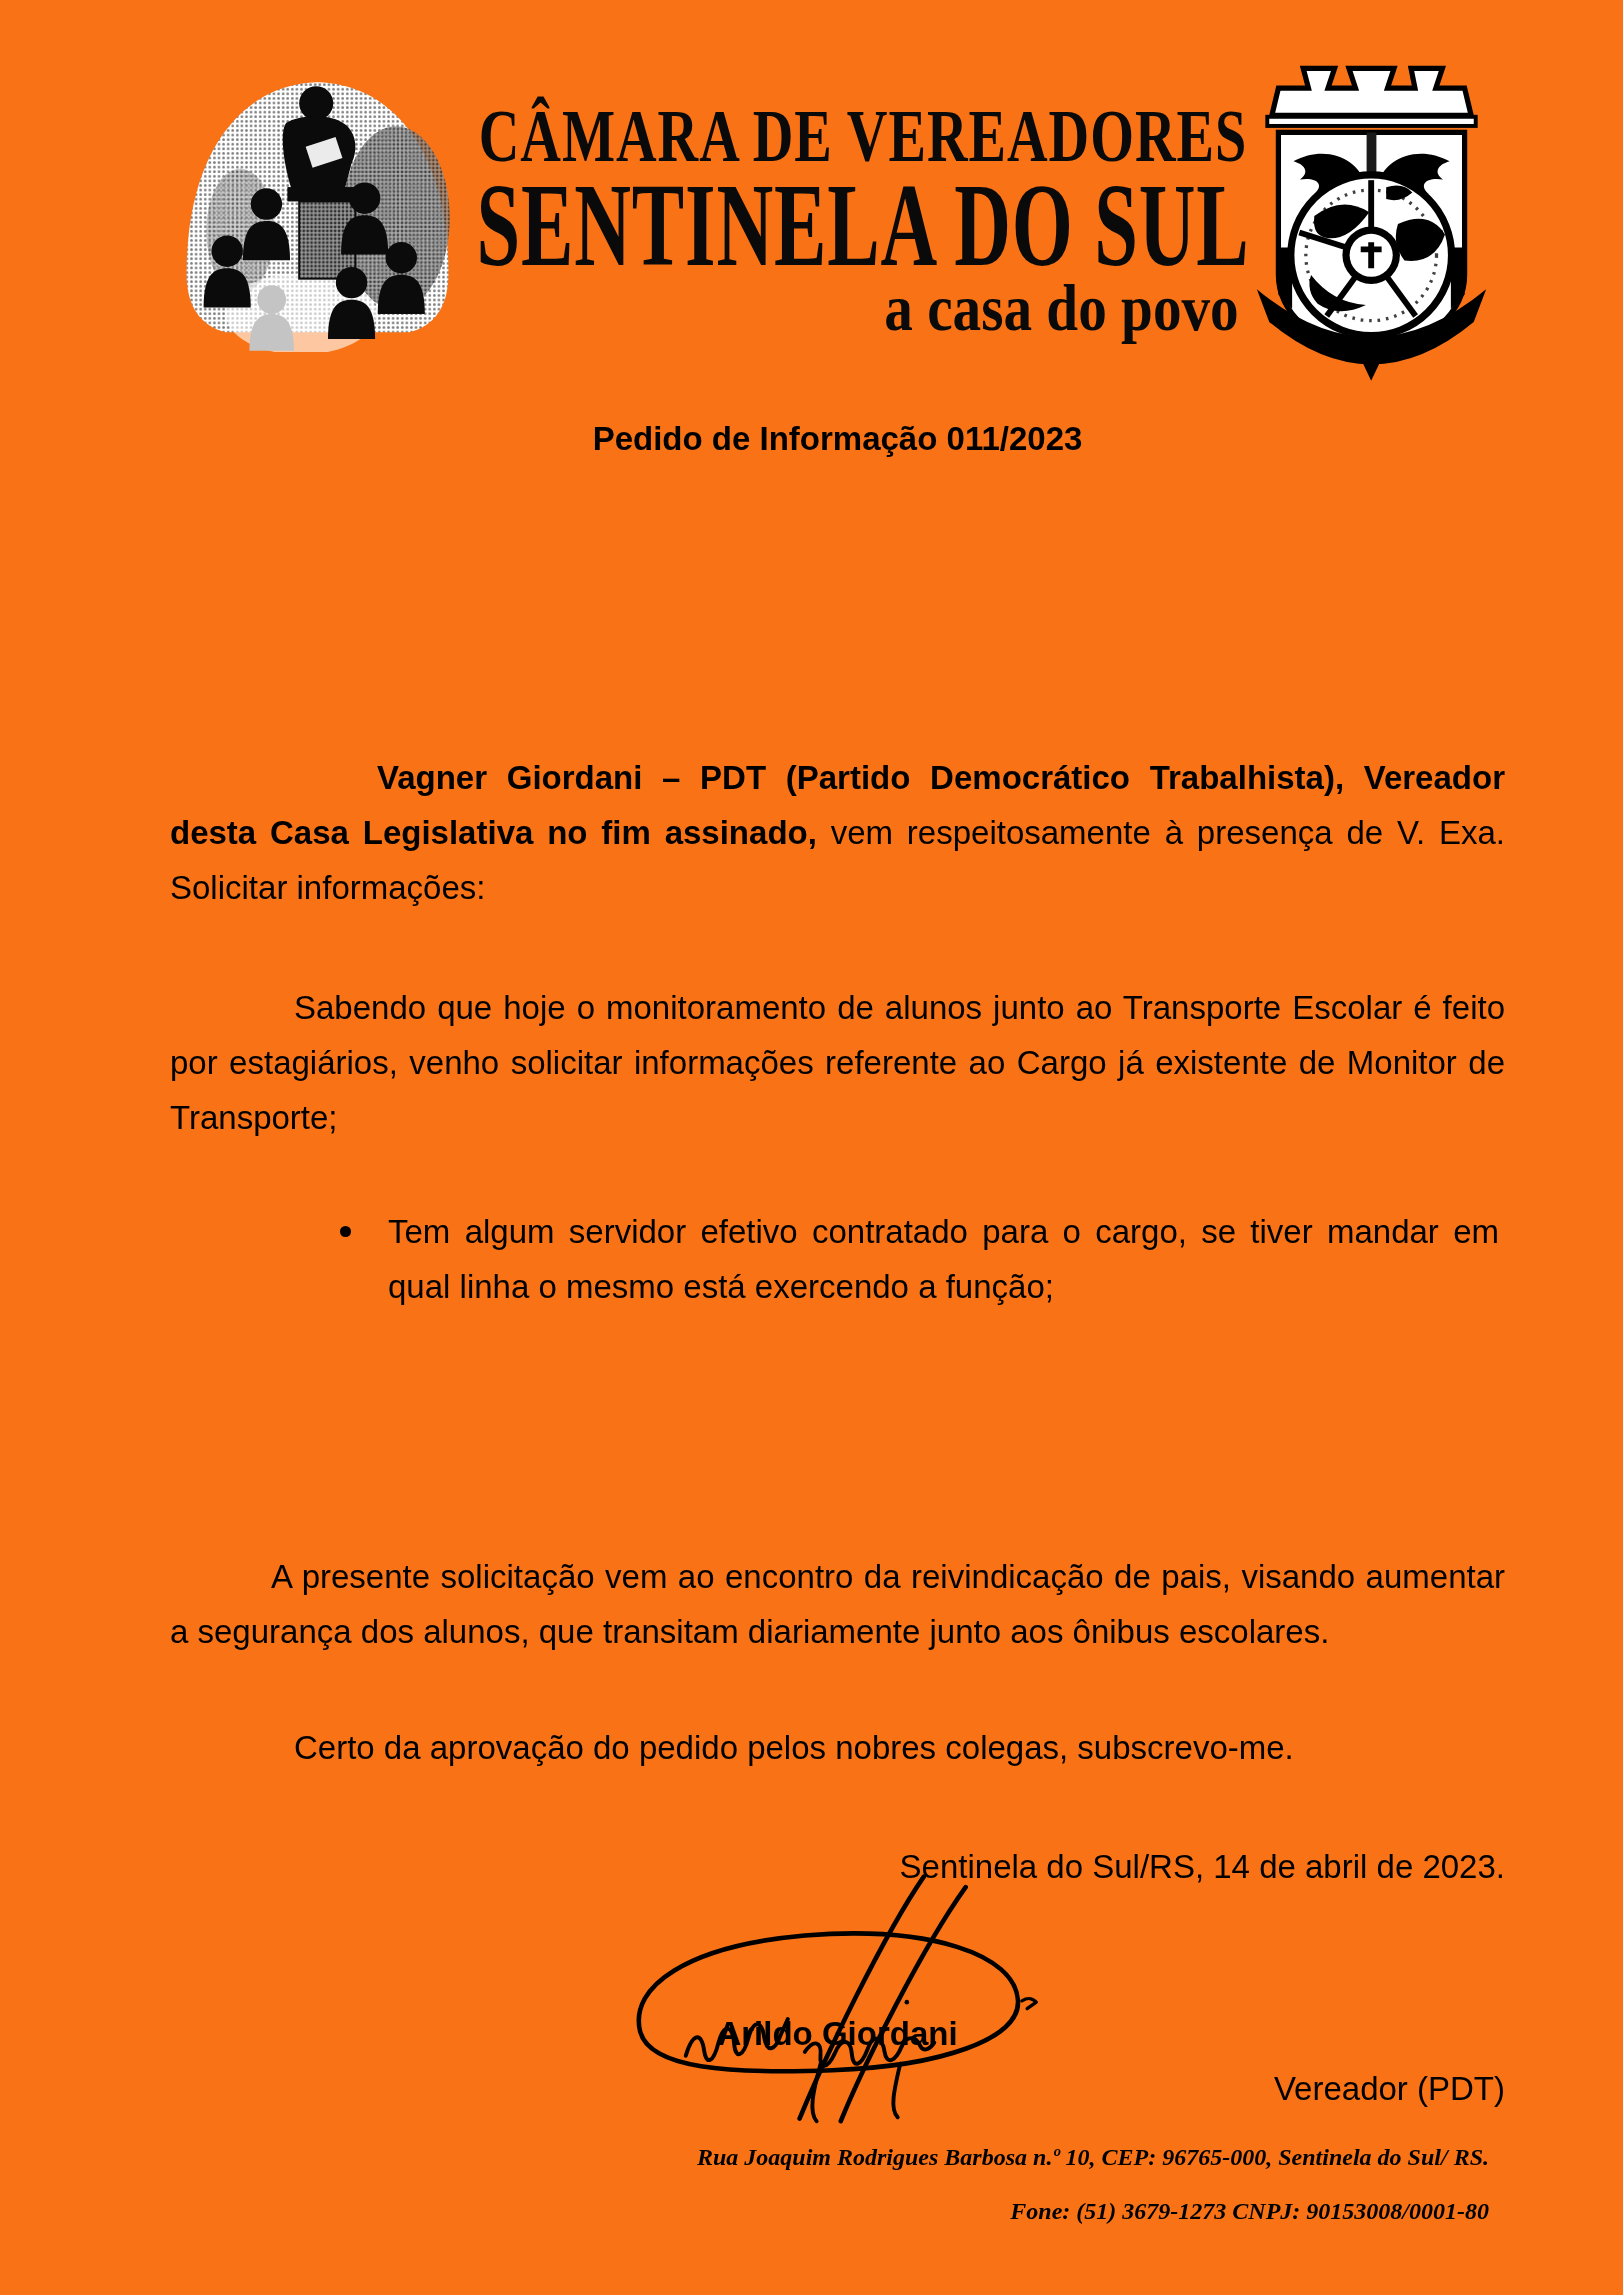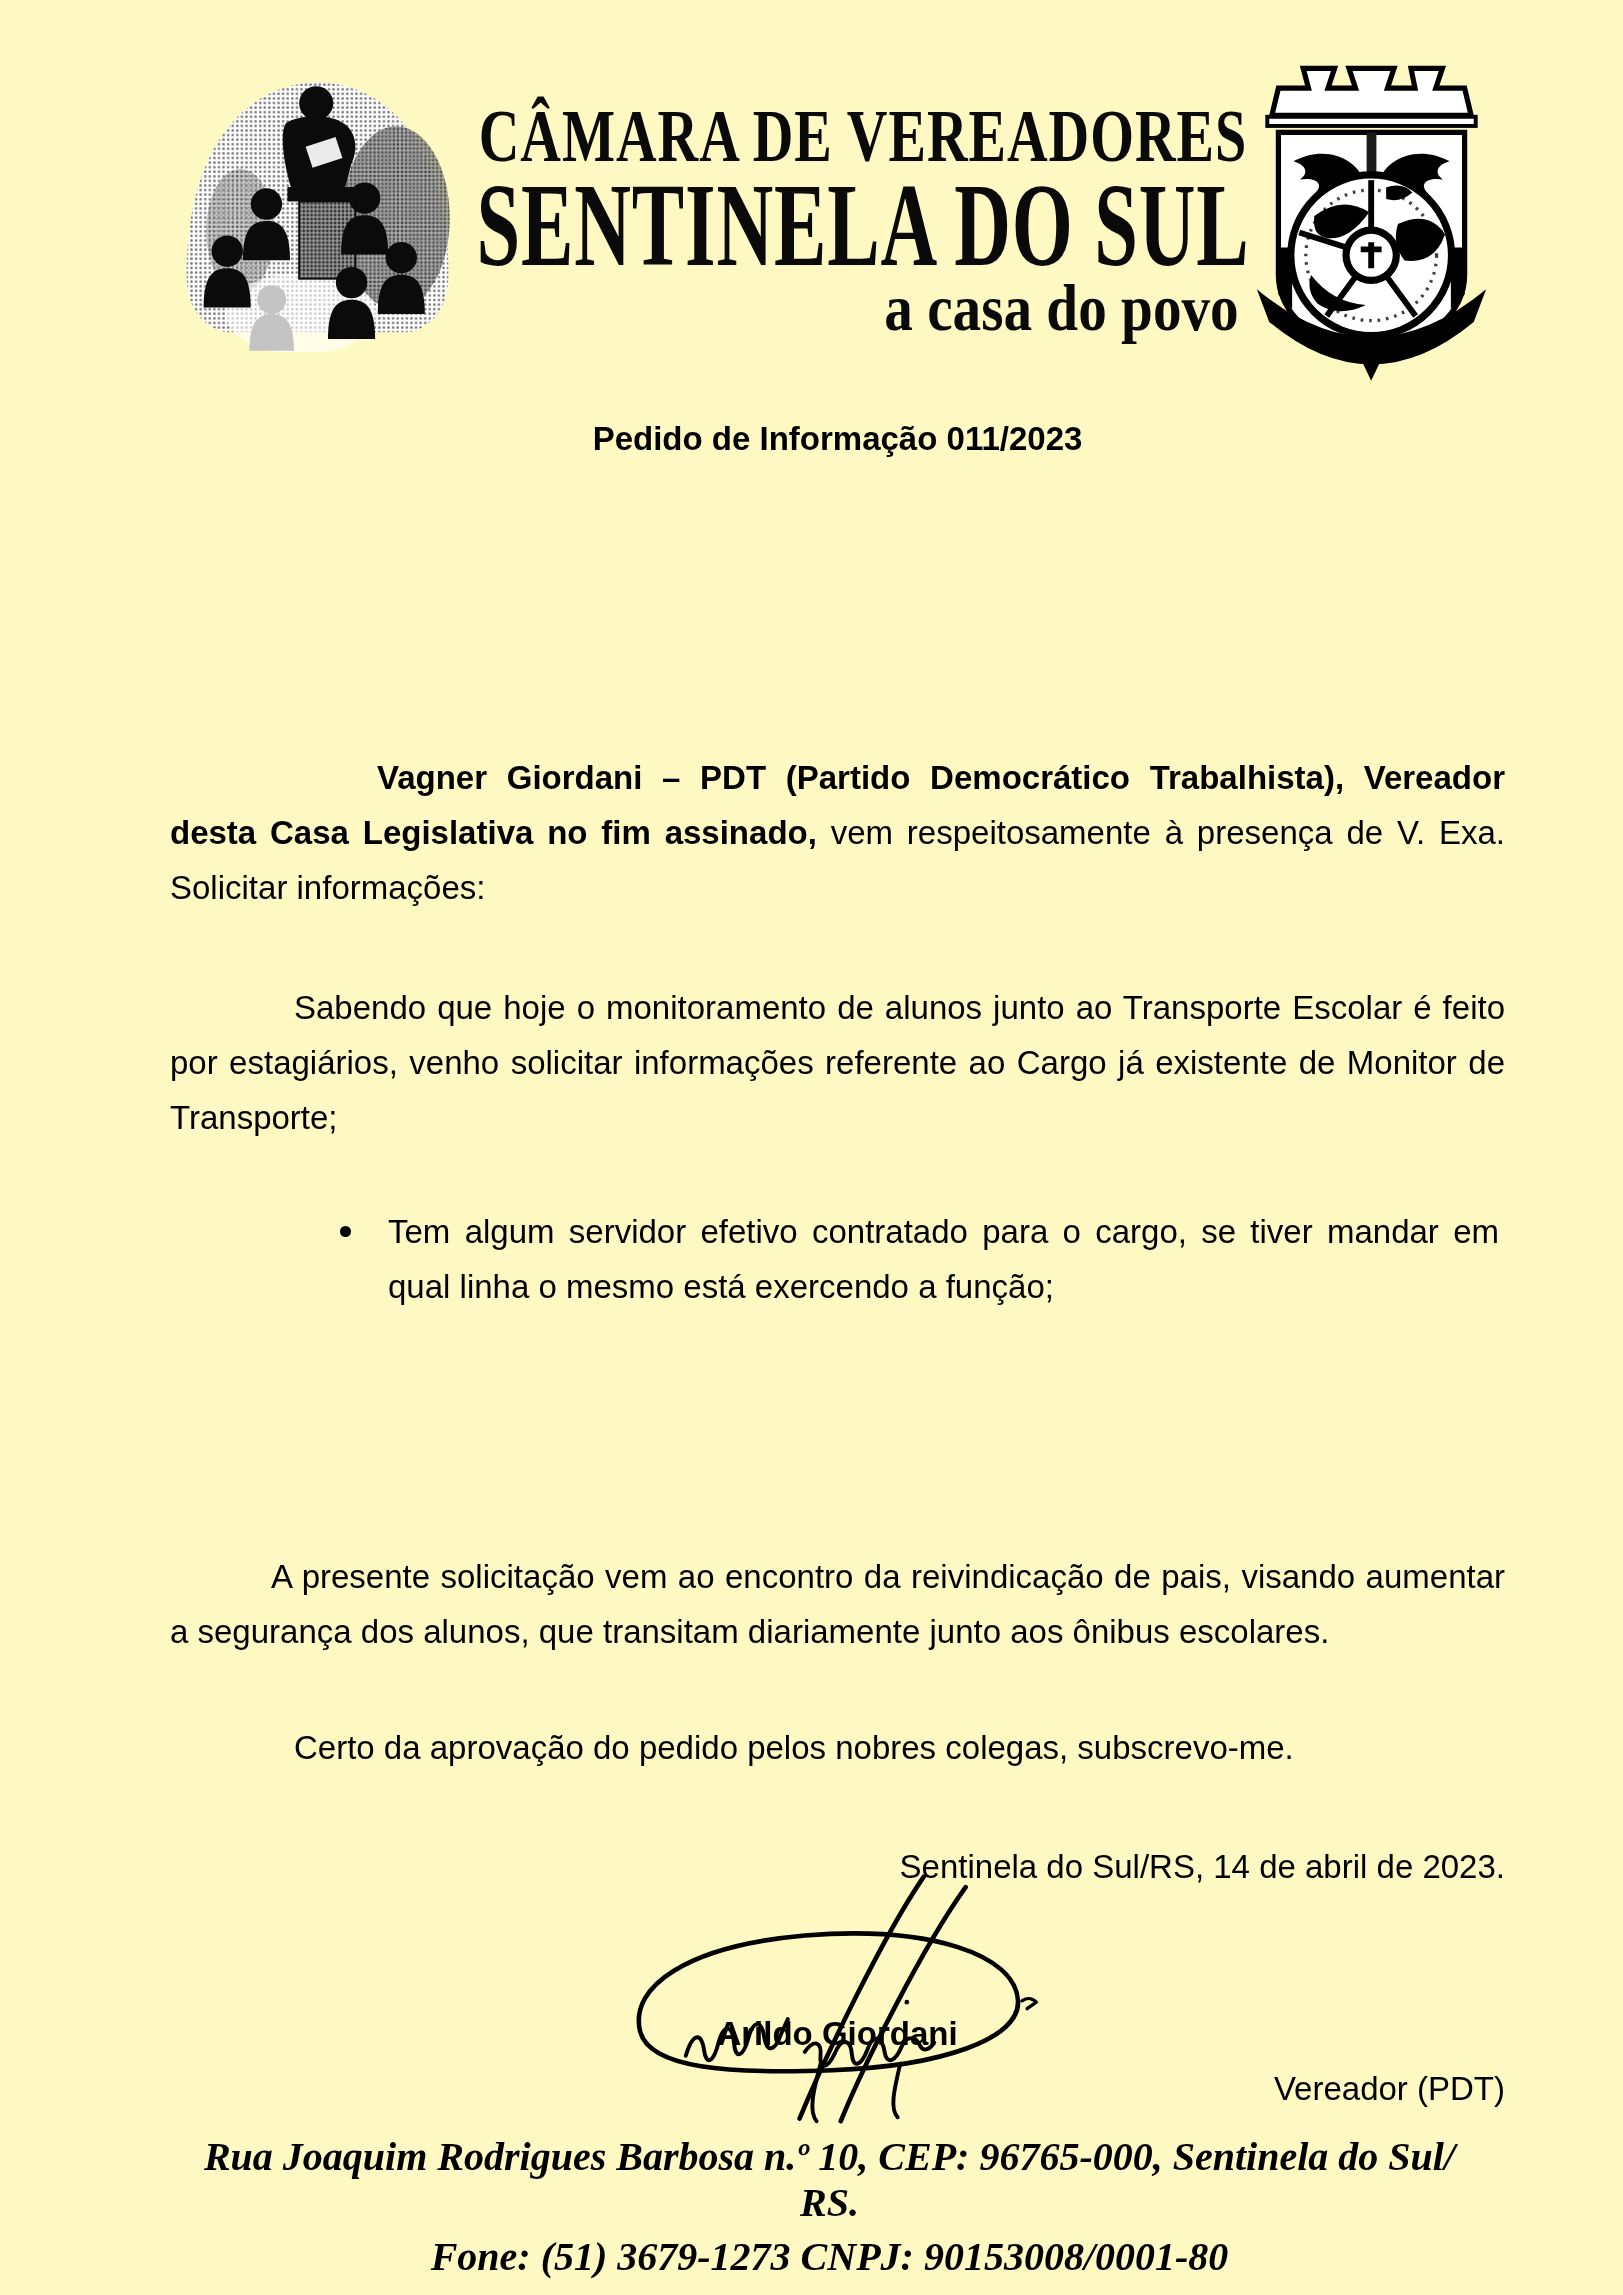--- a/index.html
+++ b/index.html
@@ -1,17 +1,17 @@
 <!DOCTYPE html>
 <html lang="pt" style="font-size:10.5px"><head>
 <meta charset="utf-8">
 <style>
   html,body{margin:0;padding:0;background:#e8e8e8;}
   #page{
-    position:relative;width:1623px;height:2295px;background:#fef9c3;
+    position:relative;width:1623px;height:2295px;background:#f97316;
     color:#000;font-family:"Liberation Sans",sans-serif;font-size:33px;
     overflow:hidden;
   }
   .abs{position:absolute;}
   p{margin:8px;}
   .b{font-weight:bold;}
   .just{text-align:justify;}
   .body-line{line-height:55px;}
 
   
@@ -33,23 +33,23 @@
   .para1{left:162px;top:742px;width:1335px;text-indent:207px;}
   .para2{left:162px;top:972px;width:1335px;text-indent:124px;}
   .bullets{left:386px;top:1202px;width:1111px;list-style:none;margin:2px;padding:0;}
   .bullets li{position:relative;line-height:55px;text-align:justify;}
   .bullet-dot{position:absolute;left:-48px;top:22px;width:10.5px;height:10.5px;border-radius:50%;background:#000;}
   .para3{left:162px;top:1541px;width:1335px;text-indent:101px;}
   .para4{left:162px;top:1712px;width:1335px;text-indent:124px;}
   .dateline{left:162px;top:1831px;width:1335px;text-align:right;line-height:55px;}
   .sig-name{left:162px;top:2004px;width:1335px;text-align:center;font-weight:bold;line-height:43px;}
   .sig-role{left:162px;top:2059px;width:1335px;text-align:right;line-height:43px;}
-  .footer{left:162px;top:2126px;width:1335px;text-align:center;
+  .footer{left:162px;top:2126px;width:1335px;text-align:right;
           font-family:"Liberation Serif",serif;font-style:italic;font-weight:bold;
-          font-size:40px;line-height:46px;}
+          font-size:24px;line-height:46px;}
   .sig-svg{left:589px;top:1862px;}
   .logo-svg{left:180px;top:64px;}
   .crest-svg{left:1249px;top:59px;}
 </style>
 </head>
 <body>
 
 <div id="page">
 
   <svg class="abs logo-svg" width="275" height="288" viewBox="0 0 420 440" xmlns="http://www.w3.org/2000/svg">

